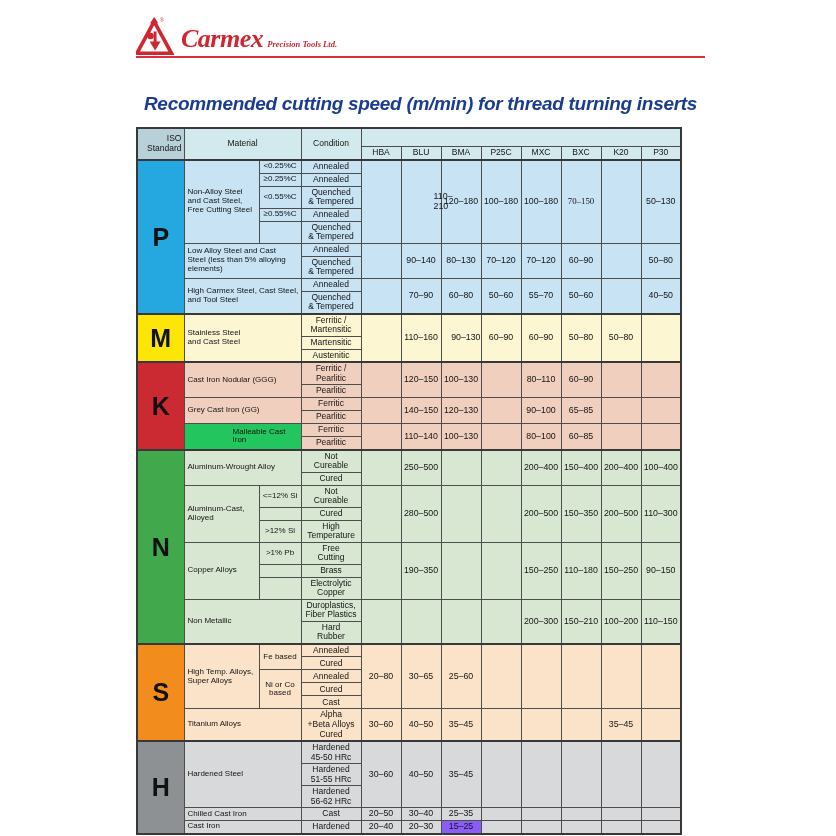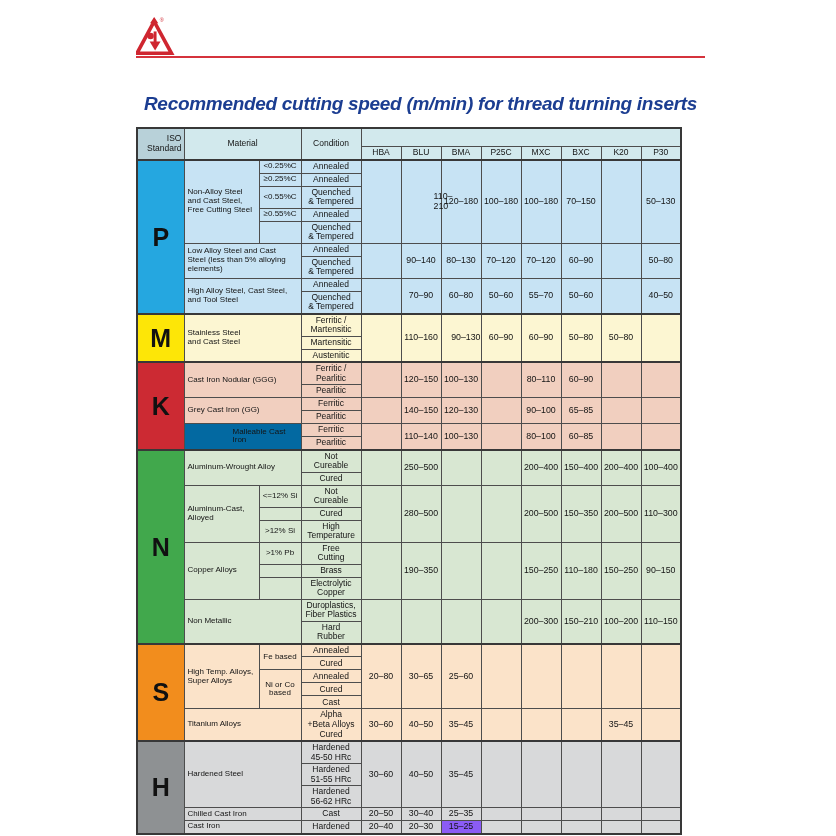--- a/index.html
+++ b/index.html
@@ -47,20 +47,24 @@
   <div class="hdr-row">
     <div class="logo">
       <svg class="logo-mark" viewBox="0 0 44 42">
         <polygon points="20,0 15.5,7 24.5,7" fill="#cf2630"></polygon>
         <text x="26" y="6" font-size="6" fill="#cf2630">®</text>
         <polygon points="20,5 1,40 39,40" fill="none" stroke="#cf2630" stroke-width="4"></polygon>
         <circle cx="16" cy="21" r="3.6" fill="#cf2630"></circle>
         <rect x="19.4" y="16" width="3.2" height="13" fill="#cf2630"></rect>
         <polygon points="15,27 27,27 21,37" fill="#cf2630"></polygon>
       </svg>
+      <div class="logo-text">
+        <span class="brand">Carmex</span>
+        <span class="tagline">Precision Tools Ltd.</span>
+      </div>
     </div>
   </div>
   <div class="red-rule"></div>
 
   <div class="subtitle">Recommended cutting speed (m/min) for thread turning inserts</div>
 
   <table>
     <colgroup>
       <col style="width:47px">
         <col style="width:75px">
@@ -100,21 +104,21 @@
           <td class="mat" rowspan="5" style="background: rgb(199, 227, 244);">Non-Alloy Steel
 and Cast Steel,
 Free Cutting Steel</td>
           <td class="sub" style="background: rgb(199, 227, 244);">&lt;0.25%C</td>
           <td class="cond" style="background: rgb(199, 227, 244);">Annealed</td>
           <td class="val" rowspan="5" style="background: rgb(199, 227, 244);"></td>
           <td class="val" rowspan="5" style="background: rgb(199, 227, 244); padding-left: 32px;">110–210</td>
           <td class="val" rowspan="5" style="background: rgb(199, 227, 244);">120–180</td>
           <td class="val" rowspan="5" style="background: rgb(199, 227, 244);">100–180</td>
           <td class="val" rowspan="5" style="background: rgb(199, 227, 244);">100–180</td>
-          <td class="val" rowspan="5" style="background: rgb(199, 227, 244);">70–150</td>
+          <td class="val" rowspan="5" style="background: rgb(199, 227, 244); font-family: Liberation Serif, serif;">70–150</td>
           <td class="val" rowspan="5" style="background: rgb(199, 227, 244);"></td>
           <td class="val" rowspan="5" style="background: rgb(199, 227, 244);">50–130</td>
         </tr>
         <tr>
           <td class="sub" style="background: rgb(199, 227, 244);">≥0.25%C</td>
           <td class="cond" style="background: rgb(199, 227, 244);">Annealed</td>
         </tr>
         <tr>
           <td class="sub" style="background: rgb(199, 227, 244);">&lt;0.55%C</td>
           <td class="cond" style="background: rgb(199, 227, 244);">Quenched
@@ -141,21 +145,21 @@
           <td class="val" rowspan="2" style="background: rgb(199, 227, 244);">70–120</td>
           <td class="val" rowspan="2" style="background: rgb(199, 227, 244);">60–90</td>
           <td class="val" rowspan="2" style="background: rgb(199, 227, 244);"></td>
           <td class="val" rowspan="2" style="background: rgb(199, 227, 244);">50–80</td>
         </tr>
         <tr>
           <td class="cond" style="background: rgb(199, 227, 244);">Quenched
 &amp; Tempered</td>
         </tr>
         <tr>
-          <td class="mat" rowspan="2" colspan="2" style="background: rgb(199, 227, 244);">High Alloy Steel, Cast Steel,
+          <td class="mat" rowspan="2" colspan="2" style="background: rgb(199, 227, 244);">High Carmex Steel, Cast Steel,
 and Tool Steel</td>
           <td class="cond" style="background: rgb(199, 227, 244);">Annealed</td>
           <td class="val" rowspan="2" style="background: rgb(199, 227, 244);"></td>
           <td class="val" rowspan="2" style="background: rgb(199, 227, 244);">70–90</td>
           <td class="val" rowspan="2" style="background: rgb(199, 227, 244);">60–80</td>
           <td class="val" rowspan="2" style="background: rgb(199, 227, 244);">50–60</td>
           <td class="val" rowspan="2" style="background: rgb(199, 227, 244);">55–70</td>
           <td class="val" rowspan="2" style="background: rgb(199, 227, 244);">50–60</td>
           <td class="val" rowspan="2" style="background: rgb(199, 227, 244);"></td>
           <td class="val" rowspan="2" style="background: rgb(199, 227, 244);">40–50</td>
@@ -211,21 +215,21 @@
           <td class="val" rowspan="2" style="background: rgb(241, 207, 191);"></td>
           <td class="val" rowspan="2" style="background: rgb(241, 207, 191);">90–100</td>
           <td class="val" rowspan="2" style="background: rgb(241, 207, 191);">65–85</td>
           <td class="val" rowspan="2" style="background: rgb(241, 207, 191);"></td>
           <td class="val" rowspan="2" style="background: rgb(241, 207, 191);"></td>
         </tr>
         <tr>
           <td class="cond" style="background: rgb(241, 207, 191);">Pearlitic</td>
         </tr>
         <tr>
-          <td class="mat" rowspan="2" colspan="2" style="background: #0369a1; padding-left: 48px;">Malleable Cast Iron</td>
+          <td class="mat" rowspan="2" colspan="2" style="background: #22c55e; padding-left: 48px;">Malleable Cast Iron</td>
           <td class="cond" style="background: rgb(241, 207, 191);">Ferritic</td>
           <td class="val" rowspan="2" style="background: rgb(241, 207, 191);"></td>
           <td class="val" rowspan="2" style="background: rgb(241, 207, 191);">110–140</td>
           <td class="val" rowspan="2" style="background: rgb(241, 207, 191);">100–130</td>
           <td class="val" rowspan="2" style="background: rgb(241, 207, 191);"></td>
           <td class="val" rowspan="2" style="background: rgb(241, 207, 191);">80–100</td>
           <td class="val" rowspan="2" style="background: rgb(241, 207, 191);">60–85</td>
           <td class="val" rowspan="2" style="background: rgb(241, 207, 191);"></td>
           <td class="val" rowspan="2" style="background: rgb(241, 207, 191);"></td>
         </tr>

